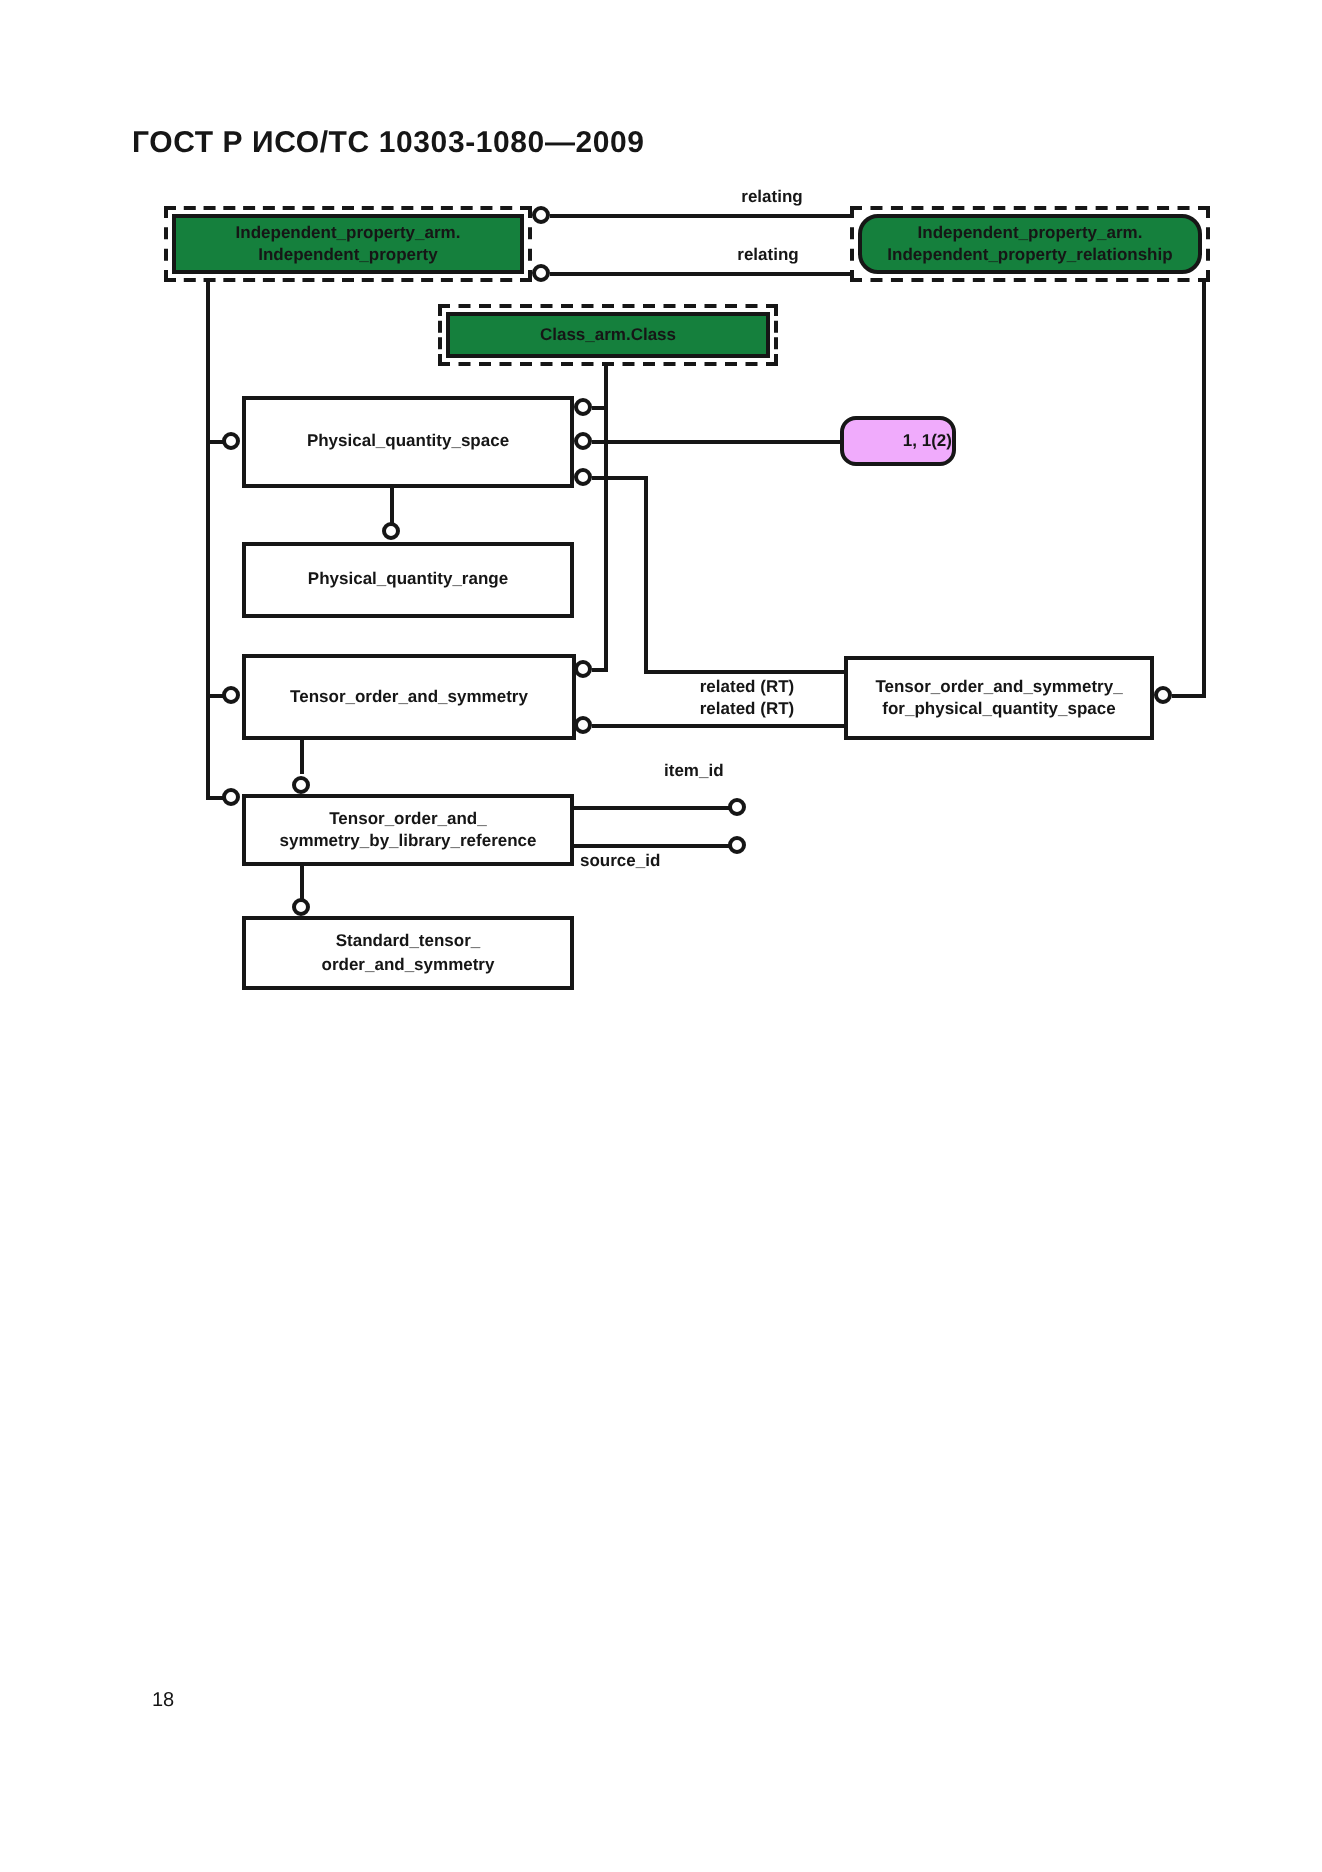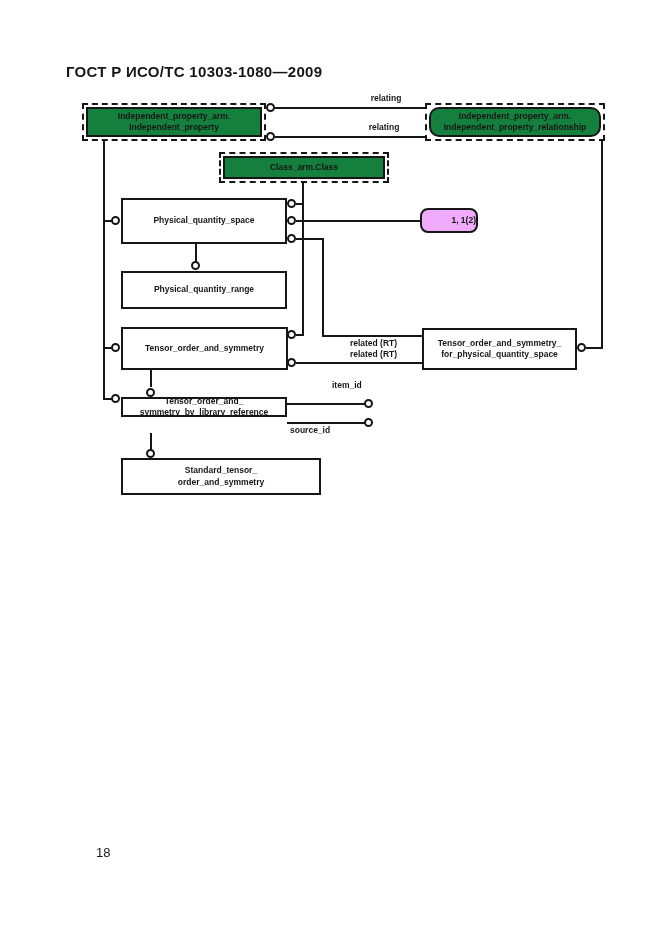--- a/index.html
+++ b/index.html
@@ -39,21 +39,21 @@
   }
   
   .elabel {
     position:absolute; font-size:8.5px; font-weight:bold; color:#161616; white-space:nowrap;
   }
   .elabel.r { text-align:center; }
   .caption {
     position:absolute; left:78px; top:510px; width:534px; text-align:center;
     font-size:9.5px; letter-spacing:0.4px; color:#161616;
   }
-  .pgnum { position:absolute; left:96px; top:845px; font-size:13px; color:#161616; }
+  .pgnum { position:absolute; left:76px; top:845px; font-size:10px; color:#161616; }
 </style>
 </head>
 <body>
 
 <div class="page">
 
   <div class="hdr">ГОСТ Р ИСО/ТС 10303-1080—2009</div>
 
   <div class="ebox dashed" style="left:82px; top:103px; width:184px; height:38px;">
     <div class="inner">
@@ -89,26 +89,26 @@
 
   <div class="ebox solid" style="left:422px; top:328px; width:155px; height:42px;">
     <span class="lbl">Tensor_order_and_symmetry_
 for_physical_quantity_space</span>
   </div>
 
   <div class="ebox solid" style="left:121px; top:327px; width:167px; height:43px;">
     <span class="lbl">Tensor_order_and_symmetry</span>
   </div>
 
-  <div class="ebox solid" style="left:121px; top:397px; width:166px; height:20px;">
+  <div class="ebox solid" style="left:121px; top:397px; width:166px; height:36px;">
     <span class="lbl">Tensor_order_and_
 symmetry_by_library_reference</span>
   </div>
 
-  <div class="ebox solid" style="left:121px; top:458px; width:200px; height:37px;">
+  <div class="ebox solid" style="left:121px; top:458px; width:166px; height:37px;">
     <span class="lbl">Standard_tensor_
 order_and_symmetry</span>
   </div>
 
   <div class="hl" style="left:275px; top:107px; width:150px;"></div>
   <div class="hl" style="left:275px; top:136px; width:150px;"></div>
   <div class="hl" style="left:104px; top:220px; width:8px;"></div>
   <div class="hl" style="left:296px; top:203px; width:8px;"></div>
   <div class="hl" style="left:296px; top:220px; width:124px;"></div>
   <div class="hl" style="left:296px; top:238px; width:28px;"></div>

